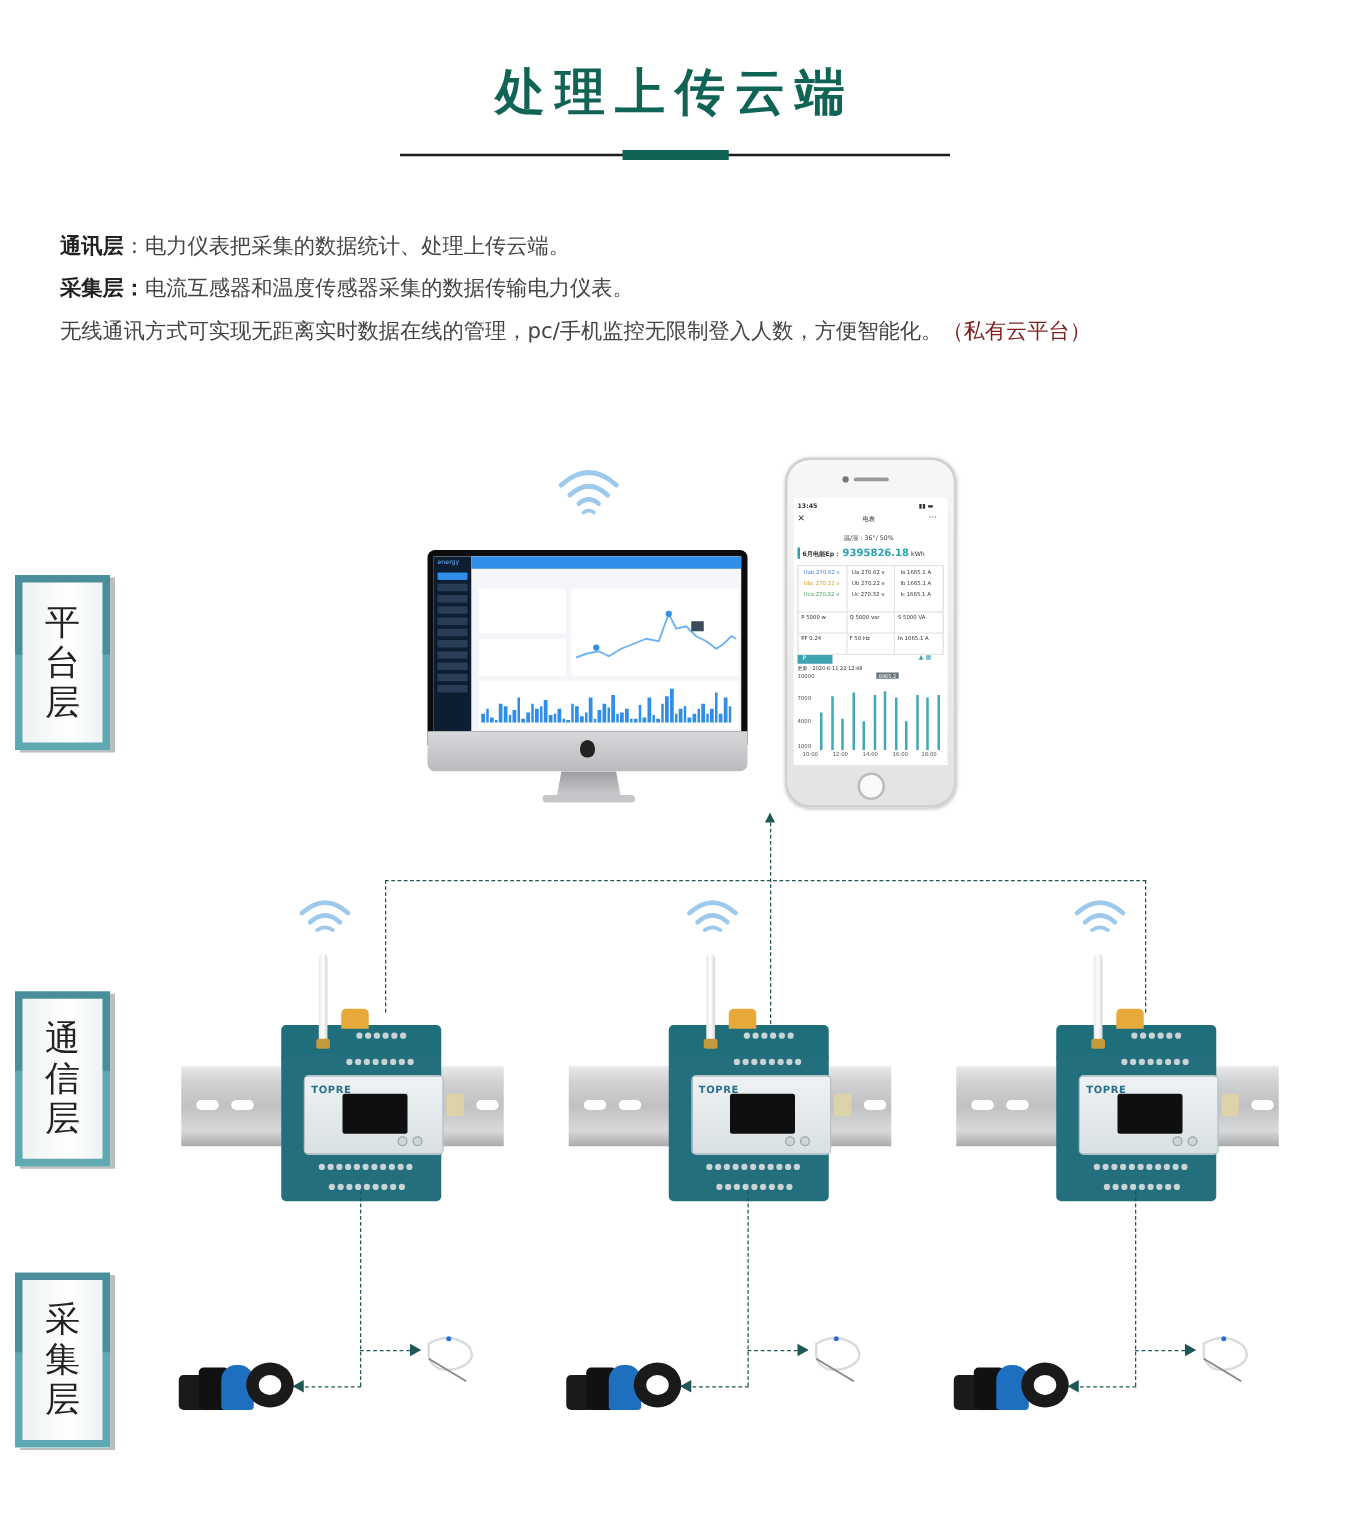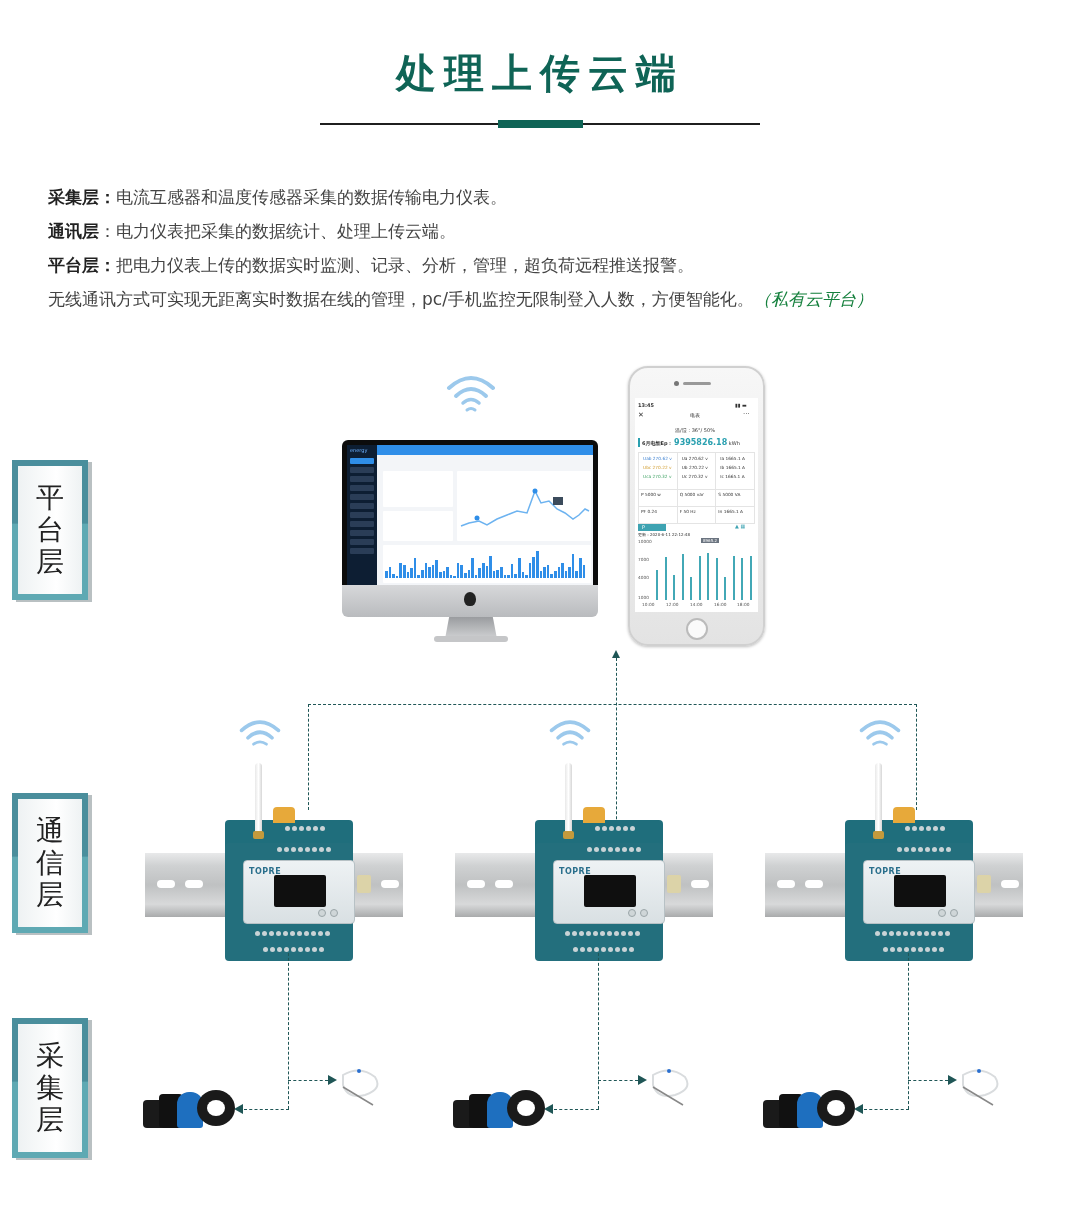--- a/index.html
+++ b/index.html
@@ -9,21 +9,21 @@
 
   
   .title { left: 0; top: 46px; width: 1080px; text-align: center; font-size: 40px; font-weight: bold; color: #0f6456; letter-spacing: 8px; }
   .title-line { left: 320px; top: 123px; width: 440px; height: 2px; background: #1f1f1f; }
   .title-bar { left: 498px; top: 120px; width: 85px; height: 8px; background: #0f6456; }
 
   
   .desc { left: 48px; top: 180px; width: 1000px; font-size: 17px; line-height: 34px; color: #444; }
   .desc .row { white-space: nowrap; }
   .desc b { color: #222; font-weight: bold; }
-  .desc .accent { color: #15803d; font-style: italic; }
+  .desc .accent { color: #7f1d1d; }
 
   
   .layer-tag { width: 76px; height: 140px; background: linear-gradient(#4a8e9c 0%, #4a8e9c 45%, #5fa9b3 46%, #5fa9b3 100%); box-shadow: 4px 2px 0 #b9c0c2; padding: 6px; }
   .layer-tag .inner { width: 100%; height: 100%; background: linear-gradient(90deg, #eef2f3, #ffffff 60%, #eef2f3); display: flex; flex-direction: column; align-items: center; justify-content: center; }
   .layer-tag .ch { font-size: 28px; line-height: 32px; color: #222; }
 
   
   .monitor { left: 342px; top: 440px; width: 256px; height: 177px; }
   .mon-bezel { position: absolute; left: 0; top: 0; width: 256px; height: 156px; background: #0c0c0c; border-radius: 6px 6px 0 0; }
   .mon-screen { position: absolute; left: 5px; top: 5px; width: 246px; height: 140px; background: #f3f5f8; overflow: hidden; }
@@ -90,27 +90,24 @@
 </style>
 </head>
 <body>
 
 <div class="abs title">处理上传云端</div>
 <div class="abs title-line"></div>
 <div class="abs title-bar"></div>
 
 <div class="abs desc">
   <div class="row">
+    <b>通讯层</b><span>：</span><span>电力仪表把采集的数据统计、处理上传云端。</span>
+  </div>
+  <div class="row">
     <b>采集层：</b><span>电流互感器和温度传感器采集的数据传输电力仪表。</span>
-  </div>
-  <div class="row">
-    <b>通讯层</b><span>：</span><span>电力仪表把采集的数据统计、处理上传云端。</span>
-  </div>
-  <div class="row">
-    <b>平台层：</b><span>把电力仪表上传的数据实时监测、记录、分析，管理，超负荷远程推送报警。</span>
   </div>
   <div class="row">
     <span>无线通讯方式可实现无距离实时数据在线的管理，pc/手机监控无限制登入人数，方便智能化。</span><span class="accent">（私有云平台）</span>
   </div>
 </div>
 
 <div class="abs layer-tag" style="left:12px; top:460px;">
   <div class="inner">
     <span class="ch">平</span>
     <span class="ch">台</span>

